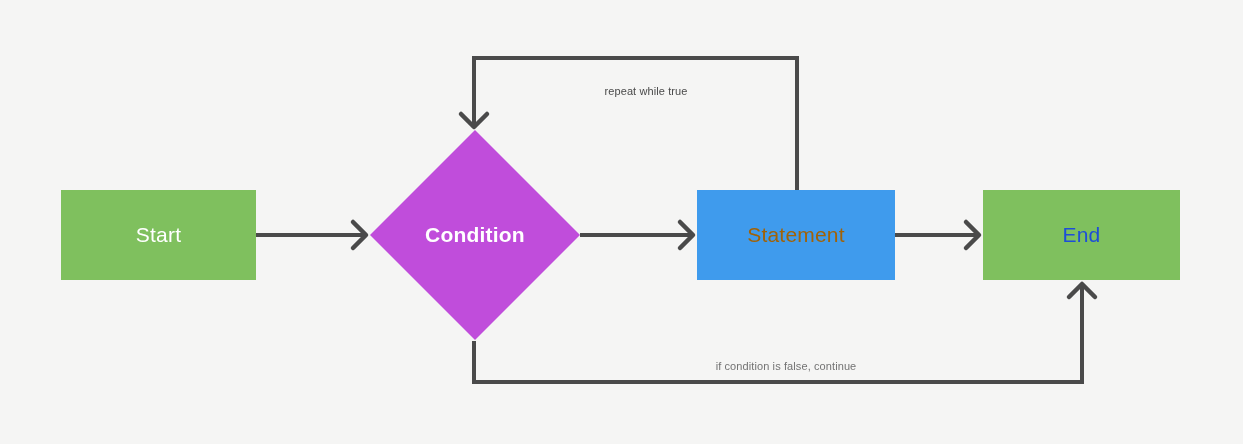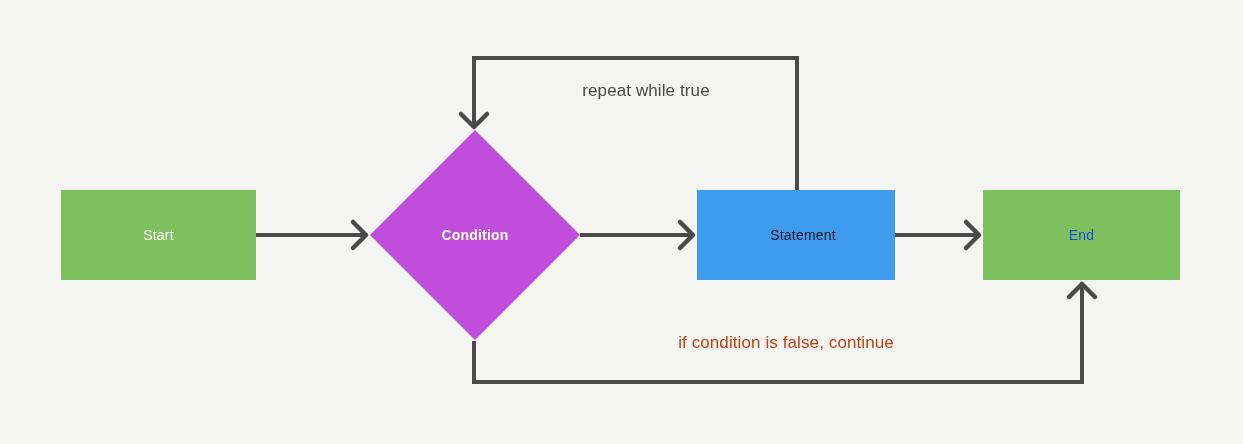--- a/index.html
+++ b/index.html
@@ -21,31 +21,31 @@
   #flow-svg {
     position: absolute;
     left: 0;
     top: 0;
     width: 1243px;
     height: 444px;
   }
   .node-label {
     position: absolute;
     color: #ffffff;
-    font-size: 14px;
+    font-size: 21px;
     font-weight: 400;
     white-space: nowrap;
     transform: translate(-50%, -50%);
     pointer-events: none;
     letter-spacing: 0.2px;
   }
   .edge-label {
     position: absolute;
     color: #4a4a4a;
-    font-size: 17px;
+    font-size: 11px;
     font-weight: 400;
     white-space: nowrap;
     transform: translate(-50%, -50%);
     letter-spacing: 0.1px;
   }
 </style>
 </head>
 <body>
 
 <div id="flowchart">
@@ -73,22 +73,22 @@
         <polygon points="475,130 580,235 475,340 370,235" fill="#c04ddb"></polygon>
         <rect x="697" y="190" width="198" height="90" fill="#3f9bed"></rect>
         <rect x="983" y="190" width="197" height="90" fill="#7fc05e"></rect>
       </g>
 
   </svg>
 
   <div id="node-labels">
       <div class="node-label" style="left: 158.5px; top: 235px; color: rgb(255, 255, 255);">Start</div>
       <div class="node-label" style="left: 475px; top: 235px; color: rgb(255, 255, 255); font-weight: bold;">Condition</div>
-      <div class="node-label" style="left: 796px; top: 235px; color: #0f172a; margin-left: 7px;">Statement</div>
+      <div class="node-label" style="left: 796px; top: 235px; color: #a16207;">Statement</div>
       <div class="node-label" style="left: 1081.5px; top: 235px; color: #1d4ed8;">End</div>
     </div>
 
   <div id="edge-labels">
       <div class="edge-label" style="left: 646px; top: 91px; color: rgb(74, 74, 74);">repeat while true</div>
-      <div class="edge-label" style="left: 786px; top: 343px; color: #c2410c;">if condition is false, continue</div>
+      <div class="edge-label" style="left: 786px; top: 366px; color: #737373;">if condition is false, continue</div>
     </div>
 
 </div>
 
 </body></html>

